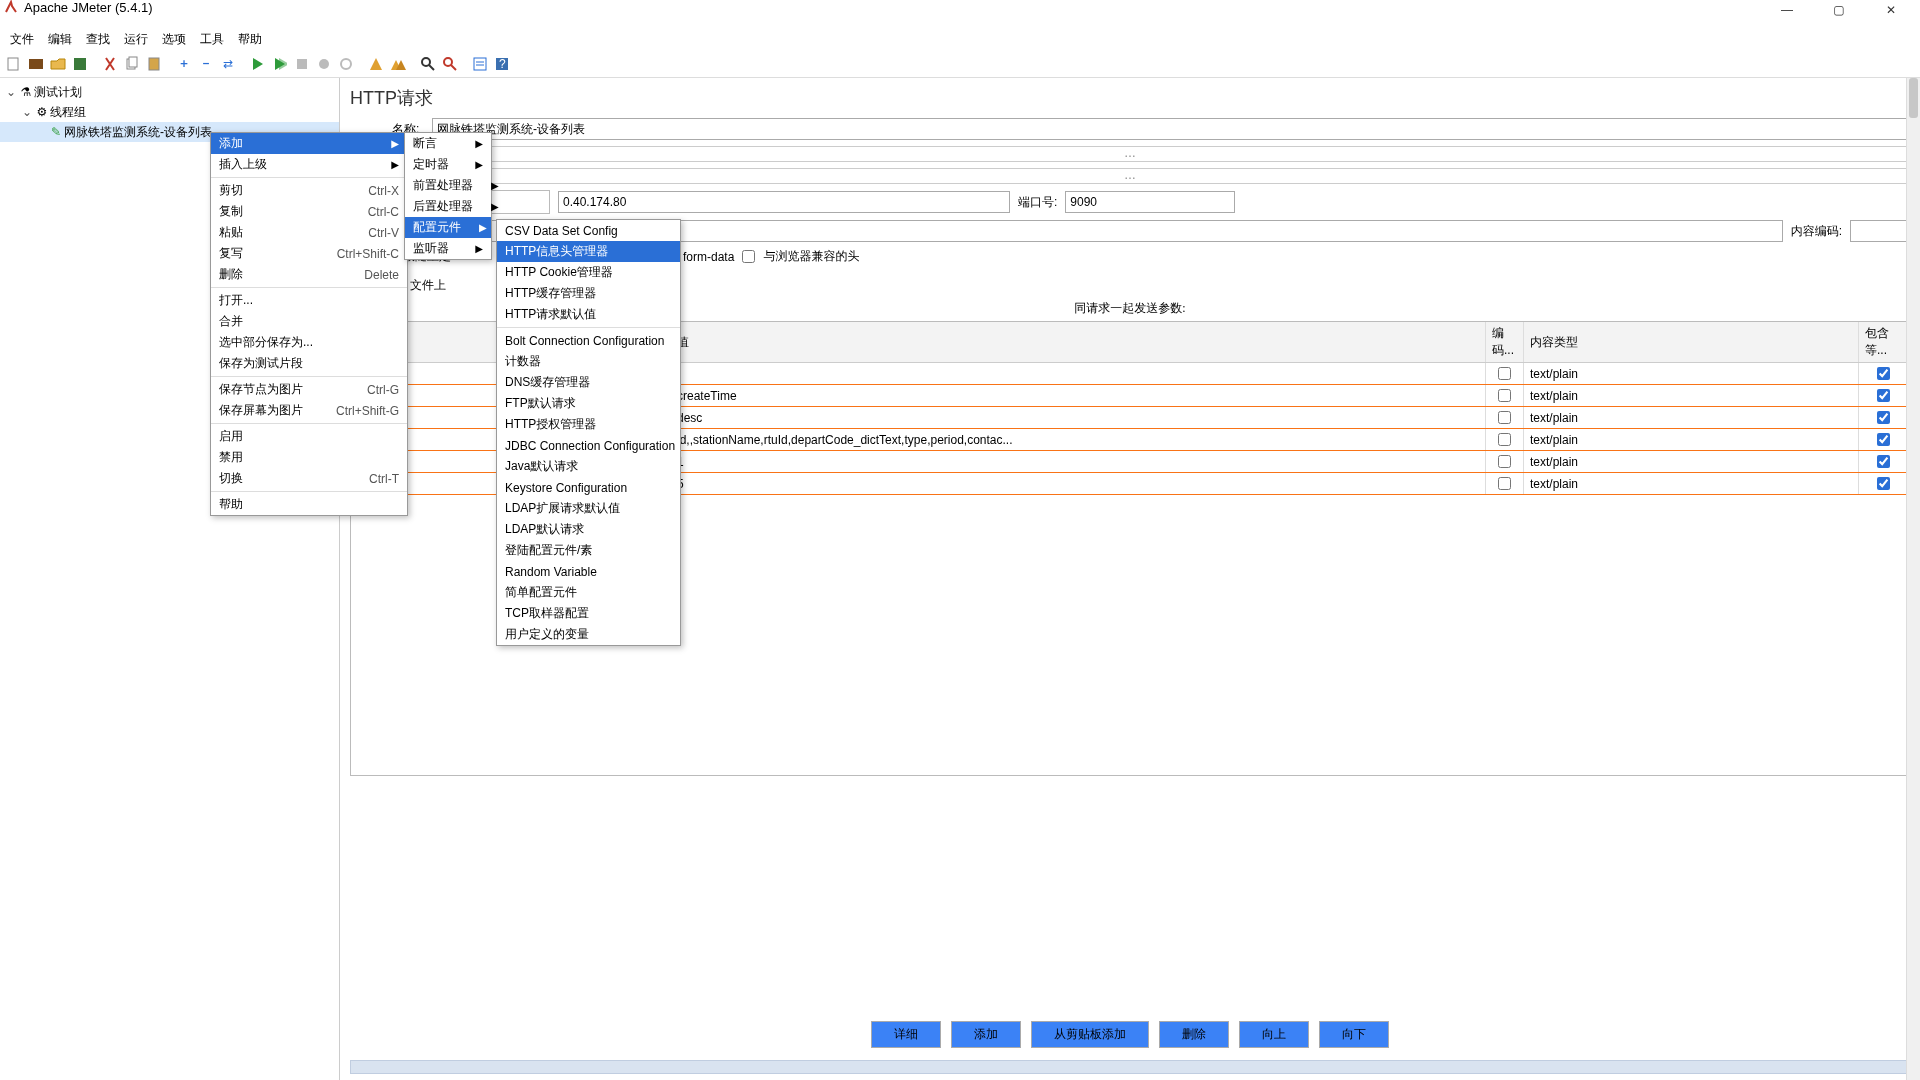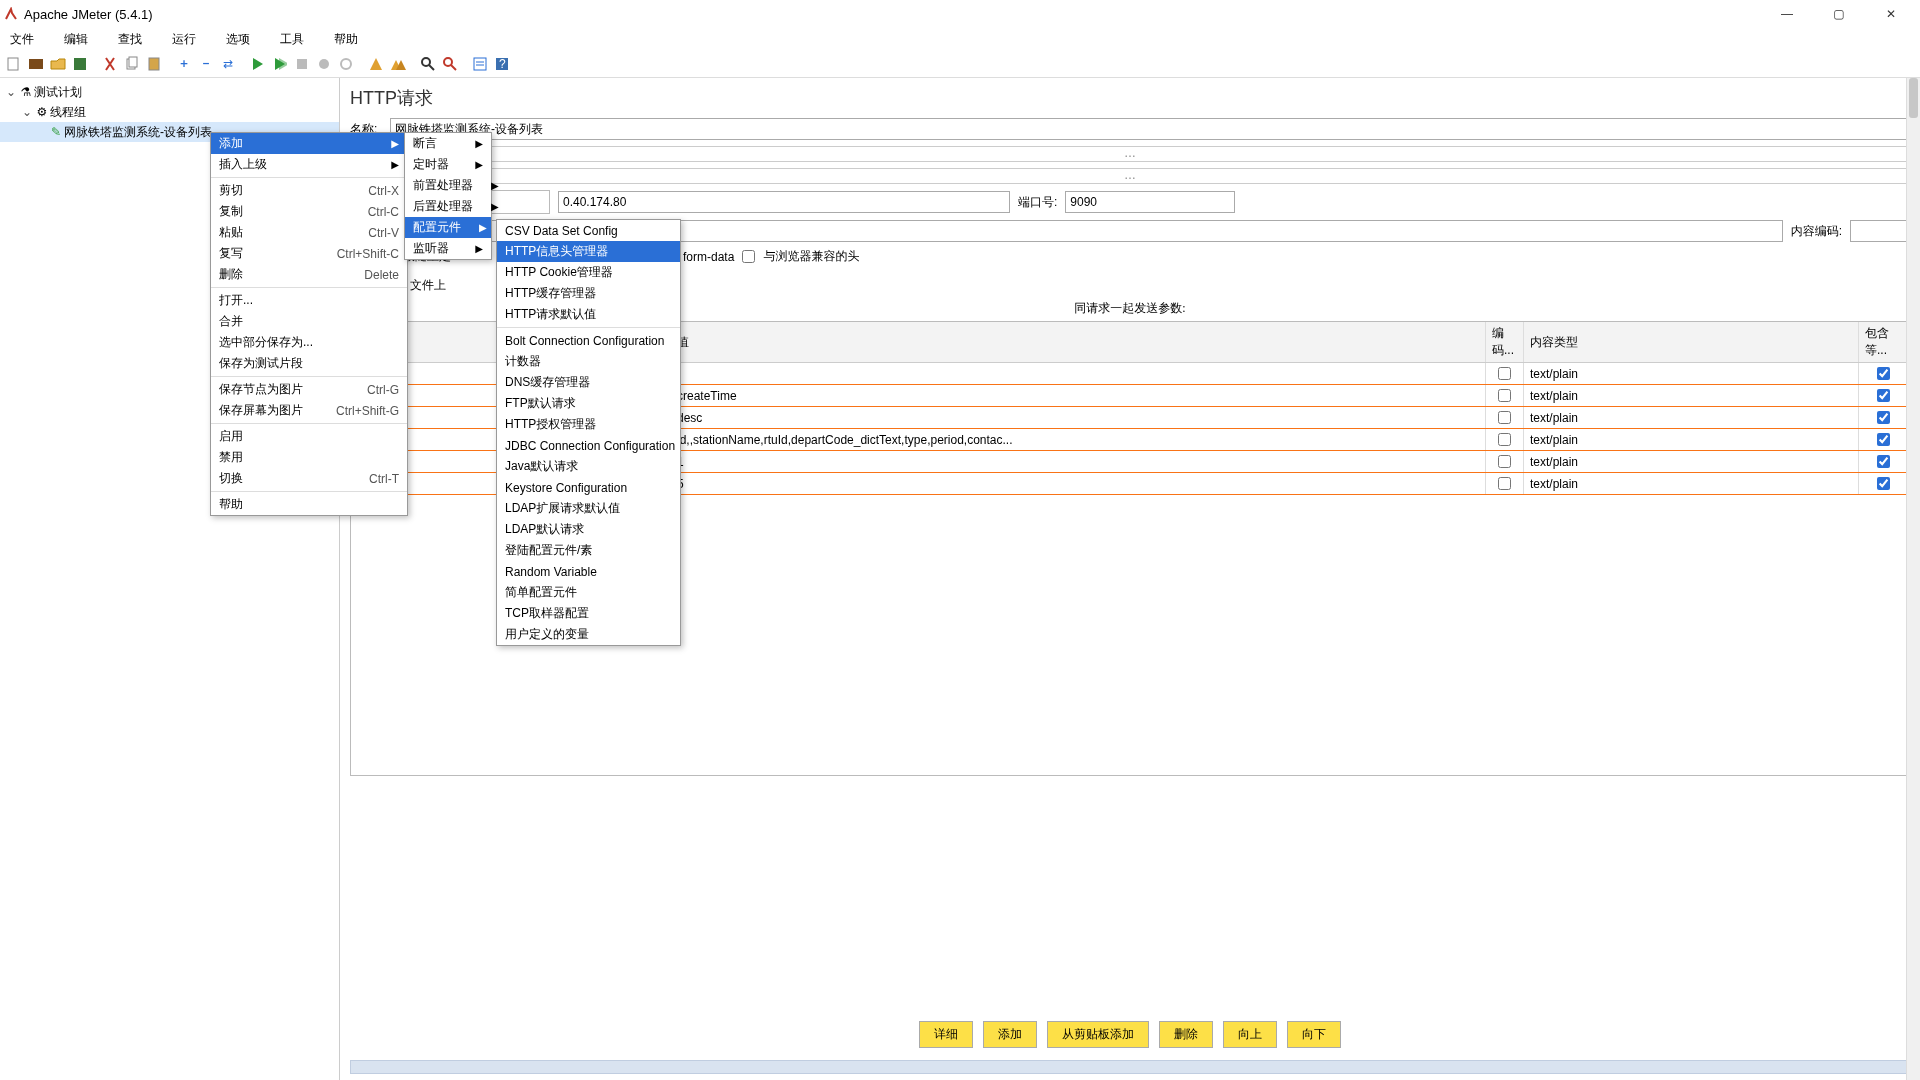--- a/index.html
+++ b/index.html
@@ -1,35 +1,35 @@
 <!DOCTYPE html>
 <html><head>
 <meta charset="utf-8">
 <style>
 * { margin: 0; padding: 0; box-sizing: border-box; font-family: "Microsoft YaHei", Arial, sans-serif; font-size: 12px; }
 body { background: #fff; overflow: hidden; width: 1920px; height: 1080px; position: relative; }
-.titlebar { height: 28px; display: flex; align-items: center; padding: 0 4px; background: #fff; }
+.titlebar { height: 28px; display: flex; padding: 0 4px; background: #fff; }
 .titlebar .app-icon { width: 14px; height: 14px; margin-right: 6px; }
 .titlebar .title { flex: 1; color: #000; font-size: 13px; }
 .titlebar .win-btns { display: flex; gap: 22px; padding-right: 10px; }
 .titlebar .win-btn { width: 30px; height: 20px; display: flex; align-items: center; justify-content: center; color: #333; }
-.menubar { height: 22px; display: flex; align-items: center; padding: 0 4px; gap: 18px; background: #fff; }
+.menubar { height: 22px; display: flex; align-items: center; padding: 0 4px; gap: 2px; background: #fff; }
 .menubar .mitem { padding: 2px 6px; color: #000; }
 .toolbar { height: 28px; display: flex; align-items: center; padding: 0 4px; gap: 2px; border-bottom: 1px solid #ddd; background: #fff; }
 .toolbar .tbtn { width: 20px; height: 20px; display:flex; align-items:center; justify-content:center; }
 .toolbar .sep { width: 6px; }
 .main { position: absolute; top: 78px; left: 0; right: 0; bottom: 0; display: flex; }
 .tree { width: 340px; border-right: 1px solid #ccc; padding: 4px 0; }
 .tree-row { display: flex; align-items: center; height: 20px; padding-left: 4px; color: #000; }
 .tree-row.selected { background: #d6e8fb; }
 .tree-row .tw { width: 14px; text-align: center; color: #555; }
 .tree-row .ic { width: 16px; text-align:center; }
 .content { flex: 1; position: relative; padding: 8px 10px 0 10px; }
 .heading { font-size: 18px; color: #333; margin-bottom: 8px;}
-.namerow { display:flex; align-items:center; margin-bottom:6px; }
+.namerow { display:flex; align-items:center; margin-bottom:6px;margin-left:42px; }
 .namerow label{ width:40px; color:#000; }
 .namerow input{ flex:1; height:22px; border:1px solid #aaa; padding:0 4px; }
 .collapsebar{ height:16px; border:1px solid #ccc; border-radius:2px; margin:6px 0; text-align:center; color:#888; line-height:12px; }
 .fieldrow{ display:flex; align-items:center; margin:6px 0; gap:8px;}
 .fieldrow .blk{ height:24px; border:1px solid #bbb; background:#fff;}
 .fieldrow input.txt{ height:22px; border:1px solid #aaa; padding:0 4px;}
 .fieldrow label{color:#000;}
 .chk{ width:13px; height:13px;}
 .tabs{ display:flex; gap:12px; margin-top:12px; color:#000; }
 .params-title{ text-align:center; margin:6px 0 4px 0; color:#000;font-family:Liberation Serif, serif;}
@@ -37,21 +37,21 @@
 .params-head{ display:flex; background:#f3f3f3; border-bottom:1px solid #ccc; }
 .params-head .col, .prow .col{ border-right:1px solid #ddd; padding:3px 6px; display:flex; align-items:center; }
 .col.name{ width:320px; } 
 .col.value{ flex:1; }
 .col.encode{ width:38px; justify-content:center;}
 .col.ctype{ width:335px; }
 .col.include{ width:50px; justify-content:center;}
 .prow{ display:flex; height:22px; border-bottom:1px solid #f97316;}
 .prow input[type=checkbox]{ accent-color:#2a6fd6;}
 .btnrow{ display:flex; gap:10px; justify-content:center; margin-top:12px; position:absolute; left:0; right:0; bottom:32px;}
-.btnrow button{ padding:4px 14px; background:#fde047; border:1px solid #aaa;}
+.btnrow button{ padding:4px 22px; background:#3b82f6; border:1px solid #aaa;}
 .context-menu{ position:absolute; background:#fff; border:1px solid #999; box-shadow:2px 2px 6px rgba(0,0,0,.25); z-index:10;}
 .context-menu .row{ display:flex; align-items:center; justify-content:space-between; padding:3px 8px; height:21px; color:#000; white-space:nowrap;}
 .context-menu .row.hl{ background:#2a6fd6; color:#fff;}
 .context-menu .row .shortcut{ color:#555; margin-left:30px;}
 .context-menu .row .arrow{ margin-left:18px; font-size:10px;}
 .context-menu hr{ border:none; border-top:1px solid #ddd; margin:2px 0;}
 .statusbar{ position:absolute; left:350px; right:6px; bottom:6px; height:14px; background:#d9e3f0; border:1px solid #c0cde0;}
 .vscroll{ position:absolute; right:0; top:78px; bottom:0; width:14px; background:#f0f0f0; border-left:1px solid #ddd;}
 .vscroll .thumb{ position:absolute; left:2px; right:2px; top:0; height:40px; background:#c7c7c7; border-radius:3px;}
 </style>

